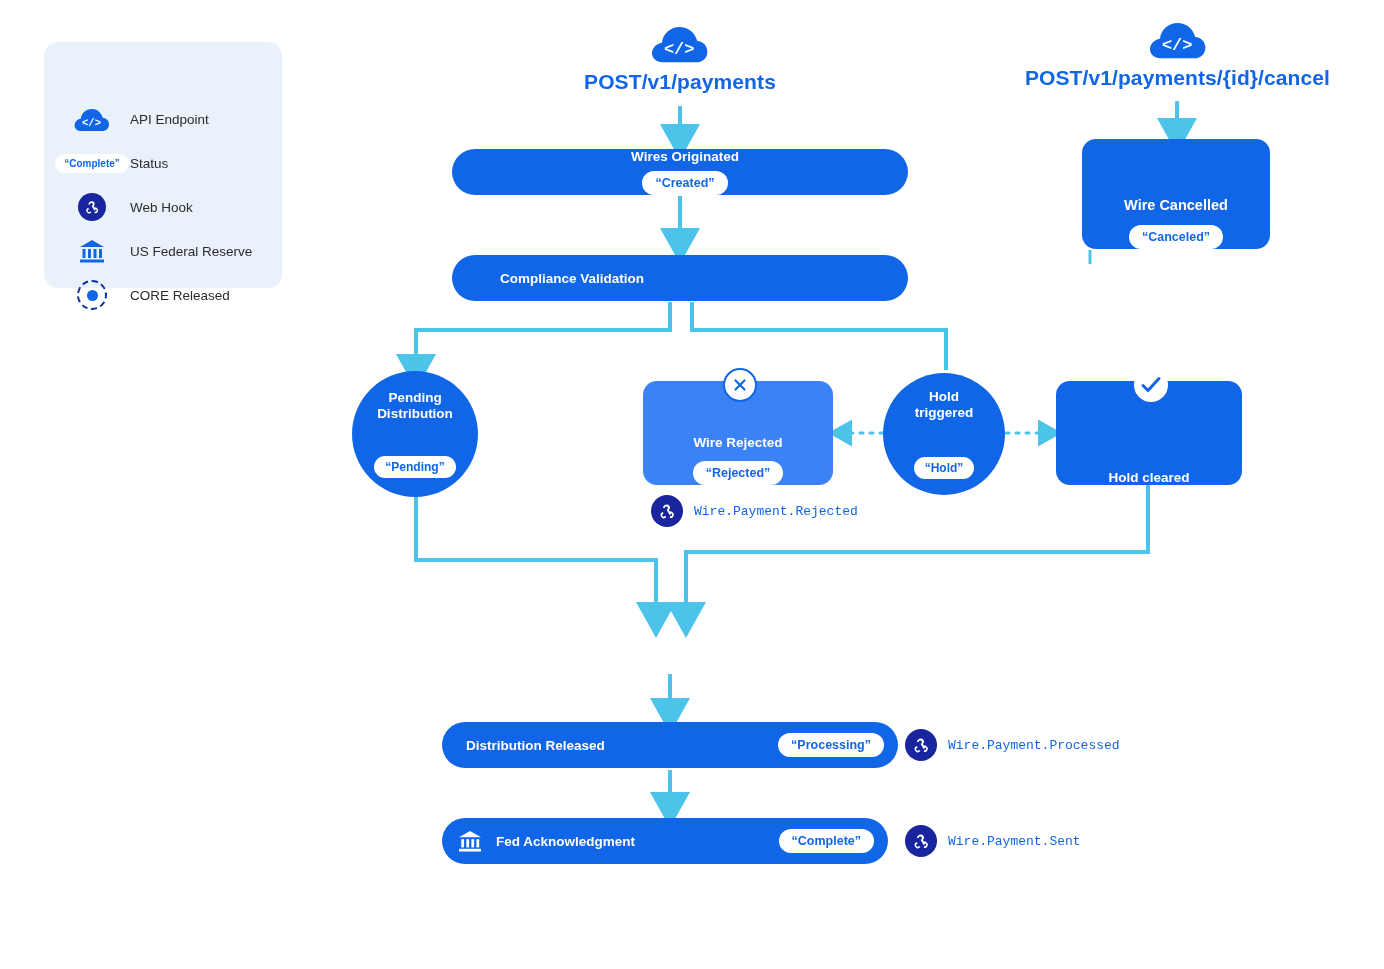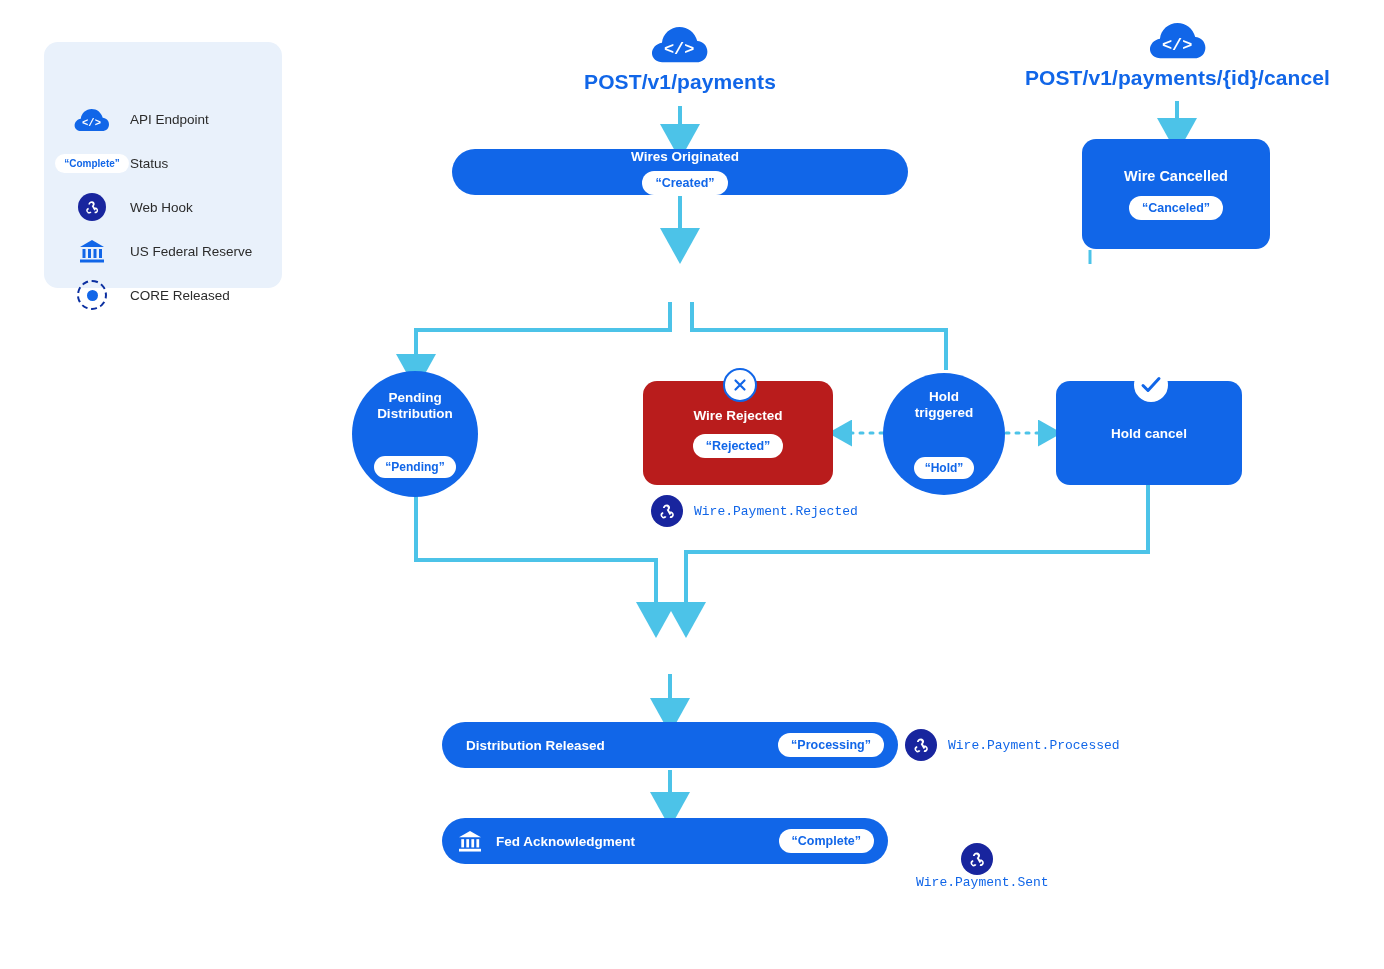--- a/index.html
+++ b/index.html
@@ -133,27 +133,27 @@
     border-radius: 50%;
     flex-direction: column;
     justify-content: center;
     text-align: center;
     gap: 16px;
   }
   .circle-node .node-title { white-space: normal; line-height: 1.15; }
 
   .box-node {
     flex-direction: column;
-    justify-content: center;
+    justify-content: flex-end;
     text-align: center;
     border-radius: 14px;
   }
   .box-node .node-title { white-space: normal; }
 
-  .light { background: #b91c1c; }
+  .light { background: #3b82f6; }
 
   
   .hook {
     position: absolute;
     display: flex;
     align-items: center;
   }
   .hook .hook-text {
     margin-left: 11px;
     font-family: "Liberation Mono", monospace;
@@ -289,20 +289,23 @@
       </svg>
     </div>
     <div class="ep-label">POST/v1/payments/{id}/cancel</div>
   </div>
 
   <div class="node bar-node" style="left:452px; top:149px; width:456px;flex-direction:column;">
     <span class="node-title">Wires Originated</span>
     <span class="status-pill">“Created”</span>
   </div>
 
+  <div class="node bar-node" style="left:452px; top:255px; width:456px;">
+    <span class="node-title" style="margin-left:24px;">Compliance Validation</span>
+  </div>
 
   <div class="node box-node" style="left:1082px; top:139px; width:188px; height:110px;">
     <span class="node-title" style="font-size:14.5px;">Wire Cancelled</span>
     <span class="status-pill" style="margin-top:12px;">“Canceled”</span>
   </div>
 
 
   <div class="node circle-node" style="left:352px; top:371px; width:126px; height:126px;">
     <span class="node-title" style="width:86px;">Pending Distribution</span>
     <span class="status-pill" style="margin-top:18px; font-size:12px; padding:4px 11px;">“Pending”</span>
@@ -328,21 +331,21 @@
     </span>
     <span class="hook-text">Wire.Payment.Rejected</span>
   </div>
 
   <div class="node circle-node" style="left:883px; top:373px; width:122px; height:122px;">
     <span class="node-title" style="width:80px;">Hold triggered</span>
     <span class="status-pill" style="margin-top:21px; font-size:12px; padding:4px 11px;">“Hold”</span>
   </div>
 
   <div class="node box-node" style="left:1056px; top:381px; width:186px; height:104px;">
-    <span class="node-title">Hold cancel</span>
+    <span class="node-title">Hold cleared</span>
   </div>
   <div class="badge check" style="left:1134px; top:368px;">
     <svg width="22" height="20" viewBox="0 0 22 20">
       <path d="M3 10.5 L8 15.5 L19 3.5" stroke="#1166e8" stroke-width="3" fill="none" stroke-linecap="round" stroke-linejoin="round"></path>
     </svg>
   </div>
 
 
   <div class="node bar-node" style="left:442px; top:722px; width:456px;">
     <span class="node-title">Distribution Released</span>
@@ -370,21 +373,21 @@
           <rect x="14.5" y="10" width="3" height="9" fill="#ffffff"></rect>
           <rect x="20" y="10" width="3" height="9" fill="#ffffff"></rect>
           <rect x="1" y="20.5" width="24" height="3" fill="#ffffff"></rect>
         </svg>
       </span>
       <span class="node-title" style="margin-left:14px;">Fed Acknowledgment</span>
     </span>
     <span class="status-pill">“Complete”</span>
   </div>
 
-  <div class="hook" style="left:905px; top:843px;flex-direction:column;">
+  <div class="hook" style="left:905px; top:825px;">
     <span class="hook-circle">
       <svg width="18" height="18" viewBox="0 0 16 16">
         <path d="M8 2.2c1.5 0 2.7 1.2 2.7 2.7 0 .8-.4 1.6-1 2.1l2.1 3.7-1.5.9-2.6-4.6.5-.4c.4-.3.6-.7.6-1.2 0-.8-.6-1.4-1.4-1.4S6 4.6 6 5.4h-1.6C4.4 3.6 6 2.2 8 2.2z" fill="#ffffff"></path>
         <path d="M3.6 13.8c-1.3-.7-1.8-2.4-1-3.7.4-.7 1.1-1.2 1.9-1.3l.3 1.6c-.4.1-.7.3-.9.6-.4.6-.2 1.4.4 1.8.6.4 1.4.2 1.8-.4l1.4.8c-.8 1.3-2.5 1.8-3.9 1z" fill="#ffffff"></path>
         <path d="M12.6 13.9c-.7.4-1.5.4-2.2.1l.5-1.5c.4.2.8.1 1.1 0 .6-.4.8-1.2.5-1.8-.4-.6-1.2-.8-1.8-.4l-.8-1.4c1.3-.8 3-.3 3.8 1 .8 1.4.3 3.1-1.1 4z" fill="#ffffff"></path>
       </svg>
     </span>
     <span class="hook-text">Wire.Payment.Sent</span>
   </div>
 

